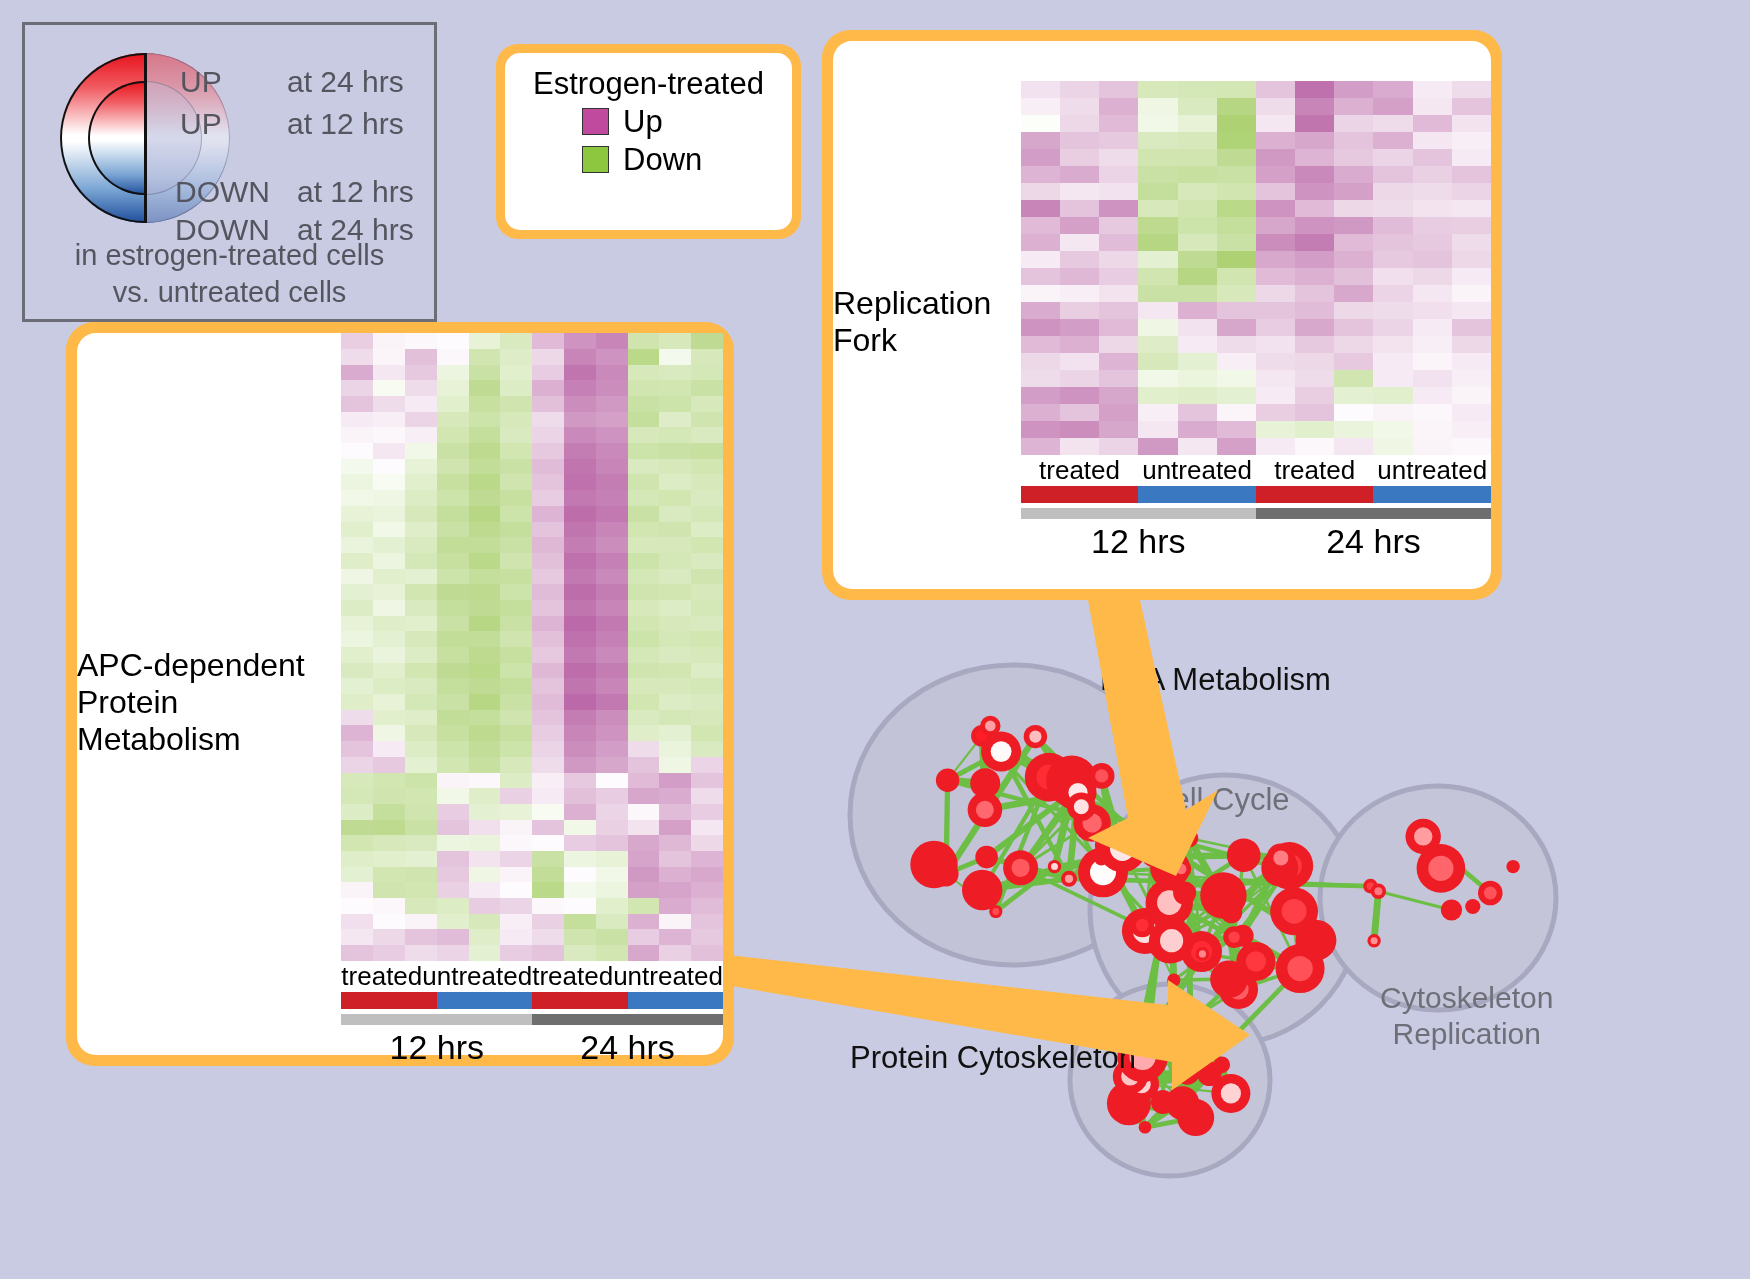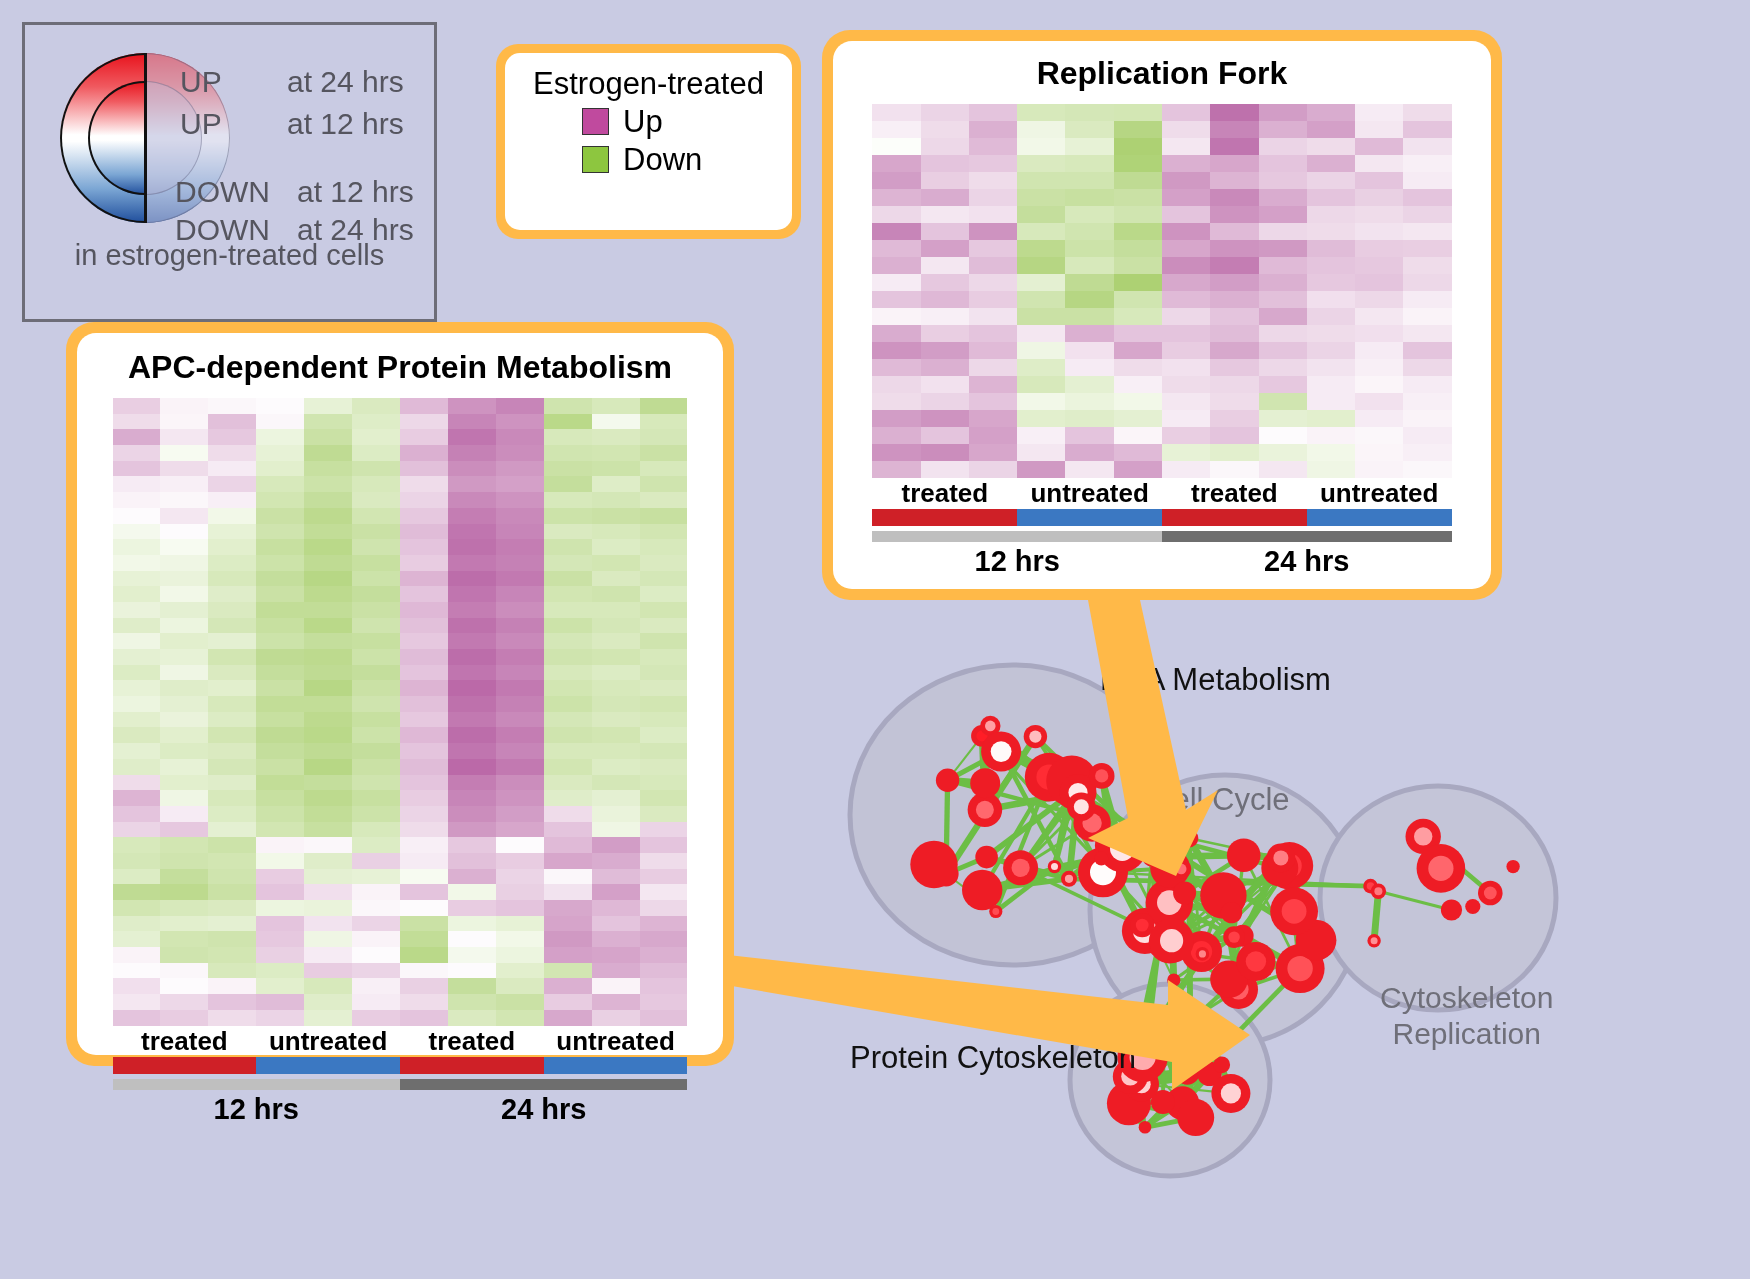--- a/index.html
+++ b/index.html
@@ -75,40 +75,40 @@
   }
   .swatch{width:27px;height:27px;border:1.5px solid #333;box-sizing:border-box;}
   .key-label{font-size:31px;color:#000;min-width:92px;text-align:left;}
 
   
   .panel{
     position:absolute;background:#ffb948;border-radius:28px;padding:11px;box-sizing:border-box;
   }
   .panel .sheet{
     width:100%;height:100%;background:#fff;border-radius:19px;box-sizing:border-box;
-    display:flex;flex-direction:column;align-items:center;font-weight:bold;
+    display:flex;flex-direction:row;align-items:center;
   }
   .panel-title{font-size:33px;color:#000;margin-top:10px;}
   #panel-replication-fork{left:822px;top:30px;width:680px;height:570px;}
   #panel-apc{left:66px;top:322px;width:668px;height:744px;}
   #panel-replication-fork .panel-title{font-size:32px;margin-top:14px;}
   #panel-apc .panel-title{font-size:32px;margin-top:16px;}
 
   .heatmap{display:grid;width:100%;}
   .heatmap div{width:100%;}
 
   .axis-block{width:100%;}
   .grp-labels{display:flex;}
   .grp-labels span{flex:1;text-align:center;font-size:26px;color:#000;}
   .treat-bar{display:flex;height:17px;}
   .treat-bar div{flex:1;}
   .time-bar{display:flex;height:11px;margin-top:5px;}
   .time-bar div{flex:1;}
   .time-labels{display:flex;}
-  .time-labels span{flex:1;text-align:center;font-size:29px;color:#000;margin-top:3px;}
+  .time-labels span{flex:1;text-align:center;font-size:34px;color:#000;margin-top:3px;}
 
   
   #network{position:absolute;left:800px;top:610px;width:950px;height:669px;}
   #network svg{position:absolute;left:0;top:0;}
   .cluster-label{position:absolute;white-space:nowrap;}
   #label-dna-metabolism{left:300px;top:52px;font-size:31px;color:#111;}
   #label-cell-cycle{left:350px;top:172px;font-size:31px;color:#6f6f79;}
   #label-microtubule{left:580px;top:370px;font-size:30px;color:#6f6f79;line-height:1.2;text-align:center;}
   #label-ubiquitin{left:50px;top:430px;font-size:31px;color:#111;line-height:1.18;}
 
@@ -135,20 +135,21 @@
     <div class="cw-row" style="left:262px;top:40px;">at 24 hrs</div>
     <div class="cw-dir" style="left:155px;top:82px;">UP</div>
     <div class="cw-row" style="left:262px;top:82px;">at 12 hrs</div>
     <div class="cw-dir" style="left:150px;top:150px;">DOWN</div>
     <div class="cw-row" style="left:272px;top:150px;">at 12 hrs</div>
     <div class="cw-dir" style="left:150px;top:188px;">DOWN</div>
     <div class="cw-row" style="left:272px;top:188px;">at 24 hrs</div>
 
     <div class="cw-footer">
       <div>in estrogen-treated cells</div>
+      <div>vs. untreated cells</div>
     </div>
   </div>
 
   <div id="updown-legend">
     <div class="inner">
       <div class="title">
         <div>Estrogen-treated</div>
       </div>
       <div class="key">
         <span class="swatch" id="sw-up" style="background: rgb(192, 74, 158);"></span>

